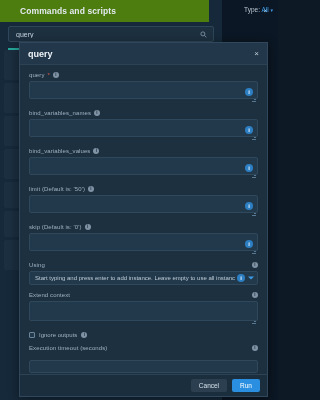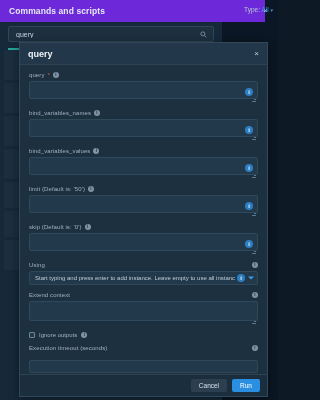--- a/index.html
+++ b/index.html
@@ -16,23 +16,23 @@
     position: absolute; left: 0; top: 0;
     width: 222px; height: 400px;
     background: #16293a;
   }
   .bg-right-strip {
     position: absolute; left: 222px; top: 0;
     width: 56px; height: 400px;
     background: #0b1724;
   }
   .bg-header {
-    position: absolute; left: 0; top: 0; width: 265px; height: 22px;
-    background: #6d28d9;
-    display: flex; align-items: center;
+    position: absolute; left: 0; top: 0; width: 209px; height: 22px;
+    background: #4d7c0f;
+    display: flex; align-items: center; padding-left: 11px;
   }
   .bg-title {
     color: #e3eaf0; font-size: 8.5px; font-weight: bold;
     padding-left: 9px; letter-spacing: .1px;
   }
   .bg-close {
     position: absolute; right: 10px; top: 6px;
     color: #c5d2dd; font-size: 8px; line-height: 10px;
     cursor: pointer;
   }

